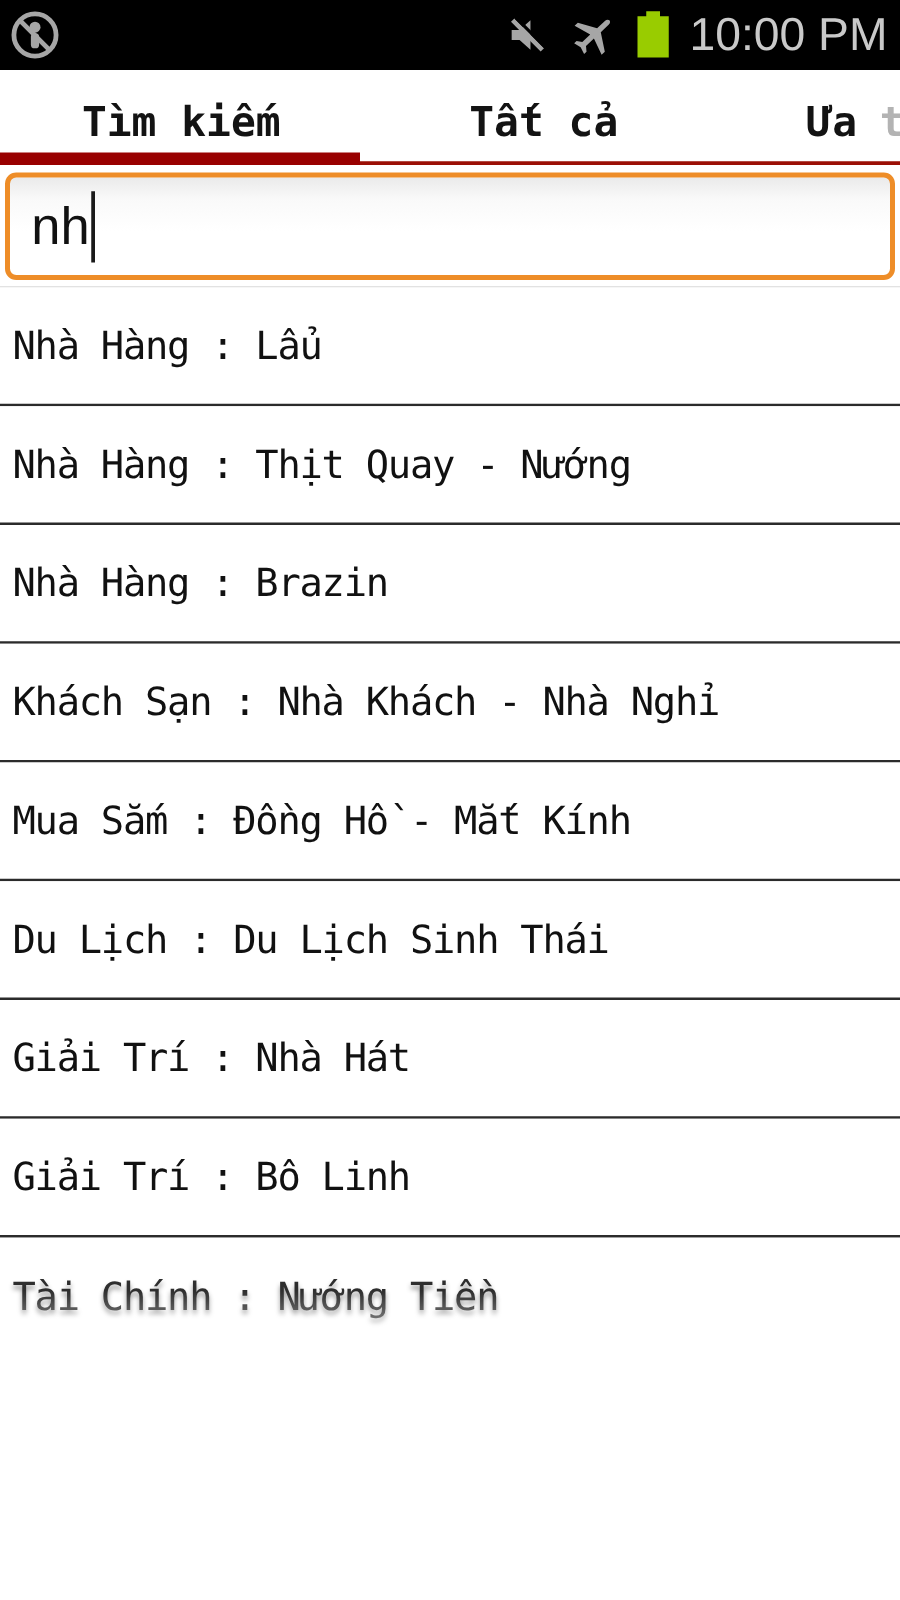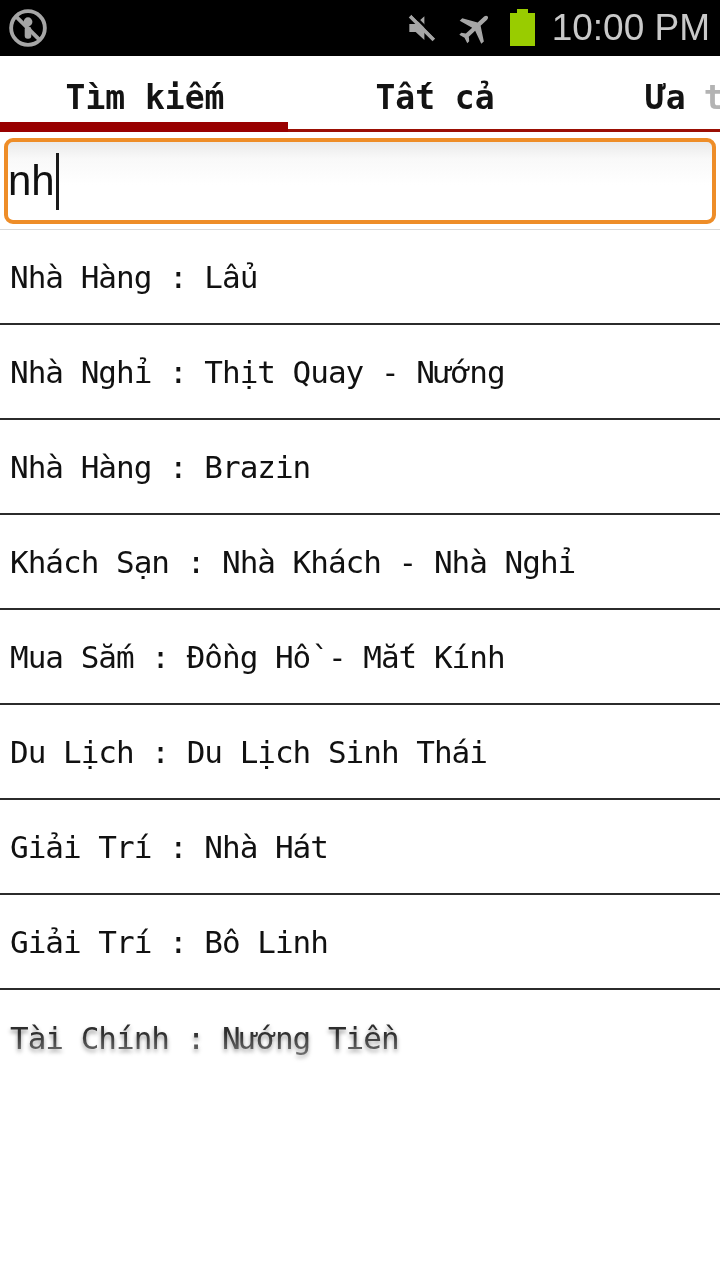--- a/index.html
+++ b/index.html
@@ -79,20 +79,21 @@
   
   .search-wrap { padding: 6px 4px 0 4px; }
   .search-box {
     position: relative;
     height: 78px;
     border: 4px solid #ee8d28;
     border-radius: 9px;
     background: linear-gradient(to bottom, #eaeaea 0%, #f9f9f9 22%, #ffffff 55%);
     display: flex;
     align-items: center;
+    padding-left: 17px;
     box-sizing: content-box;
   }
   .search-text {
     font-family: "Liberation Sans", sans-serif;
     font-size: 42px;
     color: #111111;
     line-height: 1;
   }
   .search-caret {
     display: inline-block;
@@ -185,21 +186,21 @@
     <span class="search-caret"></span>
   </div>
 </div>
 
 <div class="list">
   <div class="list-item">
     <span class="list-item-label">Nhà Hàng : Lẩu</span>
   </div>
 
   <div class="list-item">
-    <span class="list-item-label">Nhà Nghỉ : Thịt Quay - Nướng</span>
+    <span class="list-item-label">Nhà Hàng : Thịt Quay - Nướng</span>
   </div>
 
   <div class="list-item">
     <span class="list-item-label">Nhà Hàng : Brazin</span>
   </div>
 
 
   <div class="list-item">
     <span class="list-item-label">Khách Sạn : Nhà Khách - Nhà Nghỉ</span>
   </div>

